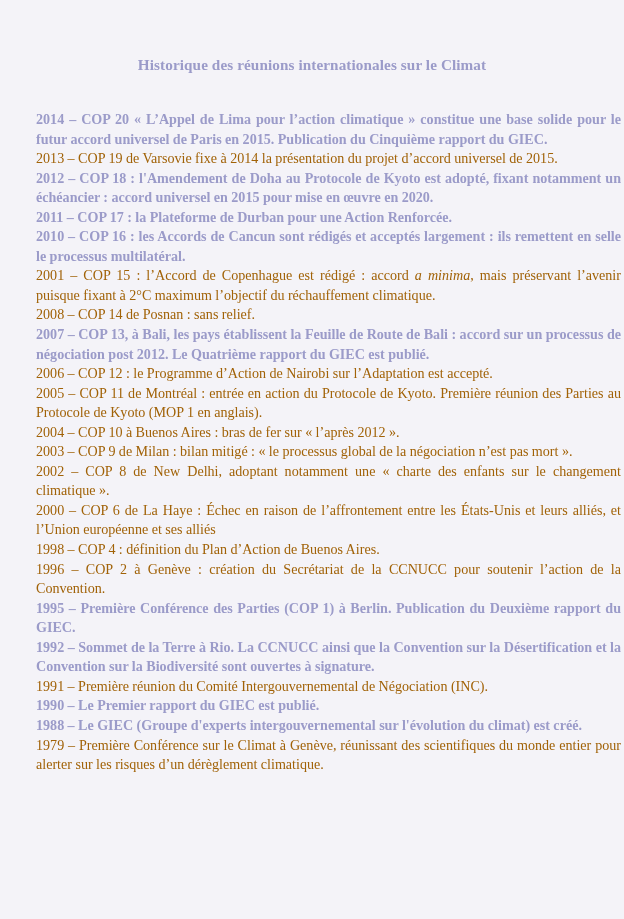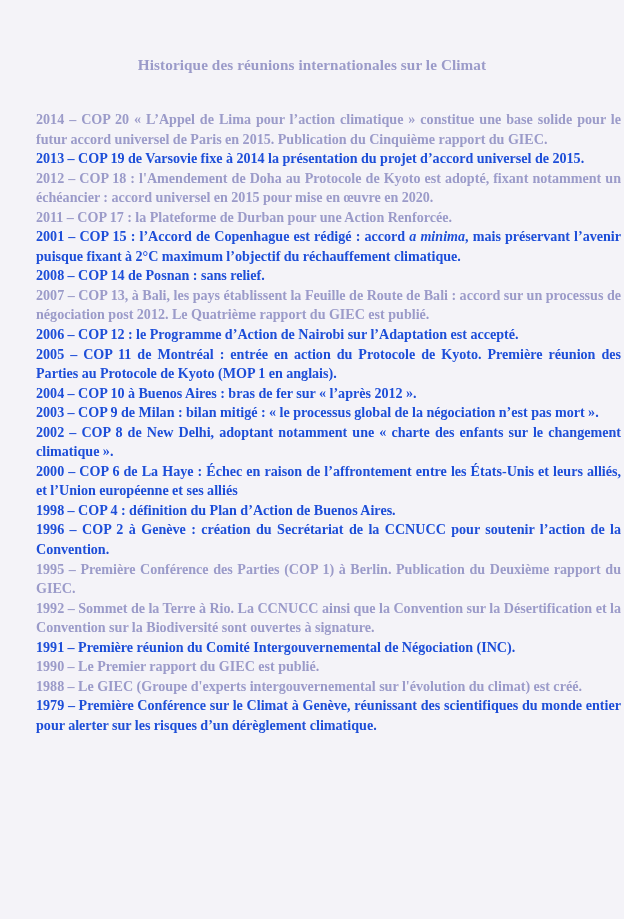--- a/index.html
+++ b/index.html
@@ -42,22 +42,22 @@
     margin: 0;
     padding: 0;
     font-size: 14.1px;
     line-height: 19.55px;
     text-align: justify;
     -webkit-hyphens: auto;
     hyphens: auto;
     word-spacing: -0.1px;
   }
   .entry.plain {
-    color: #1d4ed8;
-    font-weight: bold;
+    color: #a16207;
+    font-weight: normal;
   }
   .entry.accent {
     color: #9b9bc9;
     font-weight: bold;
   }
   
   .entry {
     text-align-last: left;
   }
   .it {
@@ -69,20 +69,21 @@
 
 <div class="page">
 
   <h1 class="doc-title">Historique des réunions internationales sur le Climat</h1>
 
   <div class="entries" id="entry-list">
       <p class="entry accent multiline">2014 – COP 20 « L’Appel de Lima pour l’action climatique » constitue une base solide pour le futur accord universel de Paris en 2015. Publication du Cinquième rapport du GIEC.</p>
       <p class="entry plain">2013 – COP 19 de Varsovie fixe à 2014 la présentation du projet d’accord universel de 2015.</p>
       <p class="entry accent multiline">2012 – COP 18 : l'Amendement de Doha au Protocole de Kyoto est adopté, fixant notamment un échéancier : accord universel en 2015 pour mise en œuvre en 2020.</p>
       <p class="entry accent">2011 – COP 17 : la Plateforme de Durban pour une Action Renforcée.</p>
+      <p class="entry accent multiline">2010 – COP 16 : les Accords de Cancun sont rédigés et acceptés largement : ils remettent en selle le processus multilatéral.</p>
       <p class="entry plain multiline"><span>2001 – COP 15 : l’Accord de Copenhague est rédigé : accord </span><span class="it">a minima</span><span>, mais préservant l’avenir puisque fixant à 2°C maximum l’objectif du réchauffement climatique.</span></p>
       <p class="entry plain">2008 – COP 14 de Posnan : sans relief.</p>
       <p class="entry accent multiline">2007 – COP 13, à Bali, les pays établissent la Feuille de Route de Bali : accord sur un processus de négociation post 2012.  Le Quatrième rapport du GIEC est publié.</p>
       <p class="entry plain">2006 – COP 12 : le Programme d’Action de Nairobi sur l’Adaptation est accepté.</p>
       <p class="entry plain multiline">2005 – COP 11 de Montréal : entrée en action du Protocole de Kyoto. Première réunion des Parties au Protocole de Kyoto (MOP 1 en anglais).</p>
       <p class="entry plain">2004 – COP 10 à Buenos Aires : bras de fer sur « l’après 2012 ».</p>
       <p class="entry plain">2003 – COP 9 de Milan : bilan mitigé : « le processus global de la négociation n’est pas mort ».</p>
       <p class="entry plain multiline">2002 – COP 8 de New Delhi, adoptant notamment une « charte des enfants sur le changement climatique ».</p>
       <p class="entry plain multiline">2000 – COP 6 de La Haye : Échec en raison de l’affrontement entre les États-Unis et leurs alliés, et l’Union européenne et ses alliés</p>
       <p class="entry plain">1998 – COP 4 : définition du Plan d’Action de Buenos Aires.</p>

